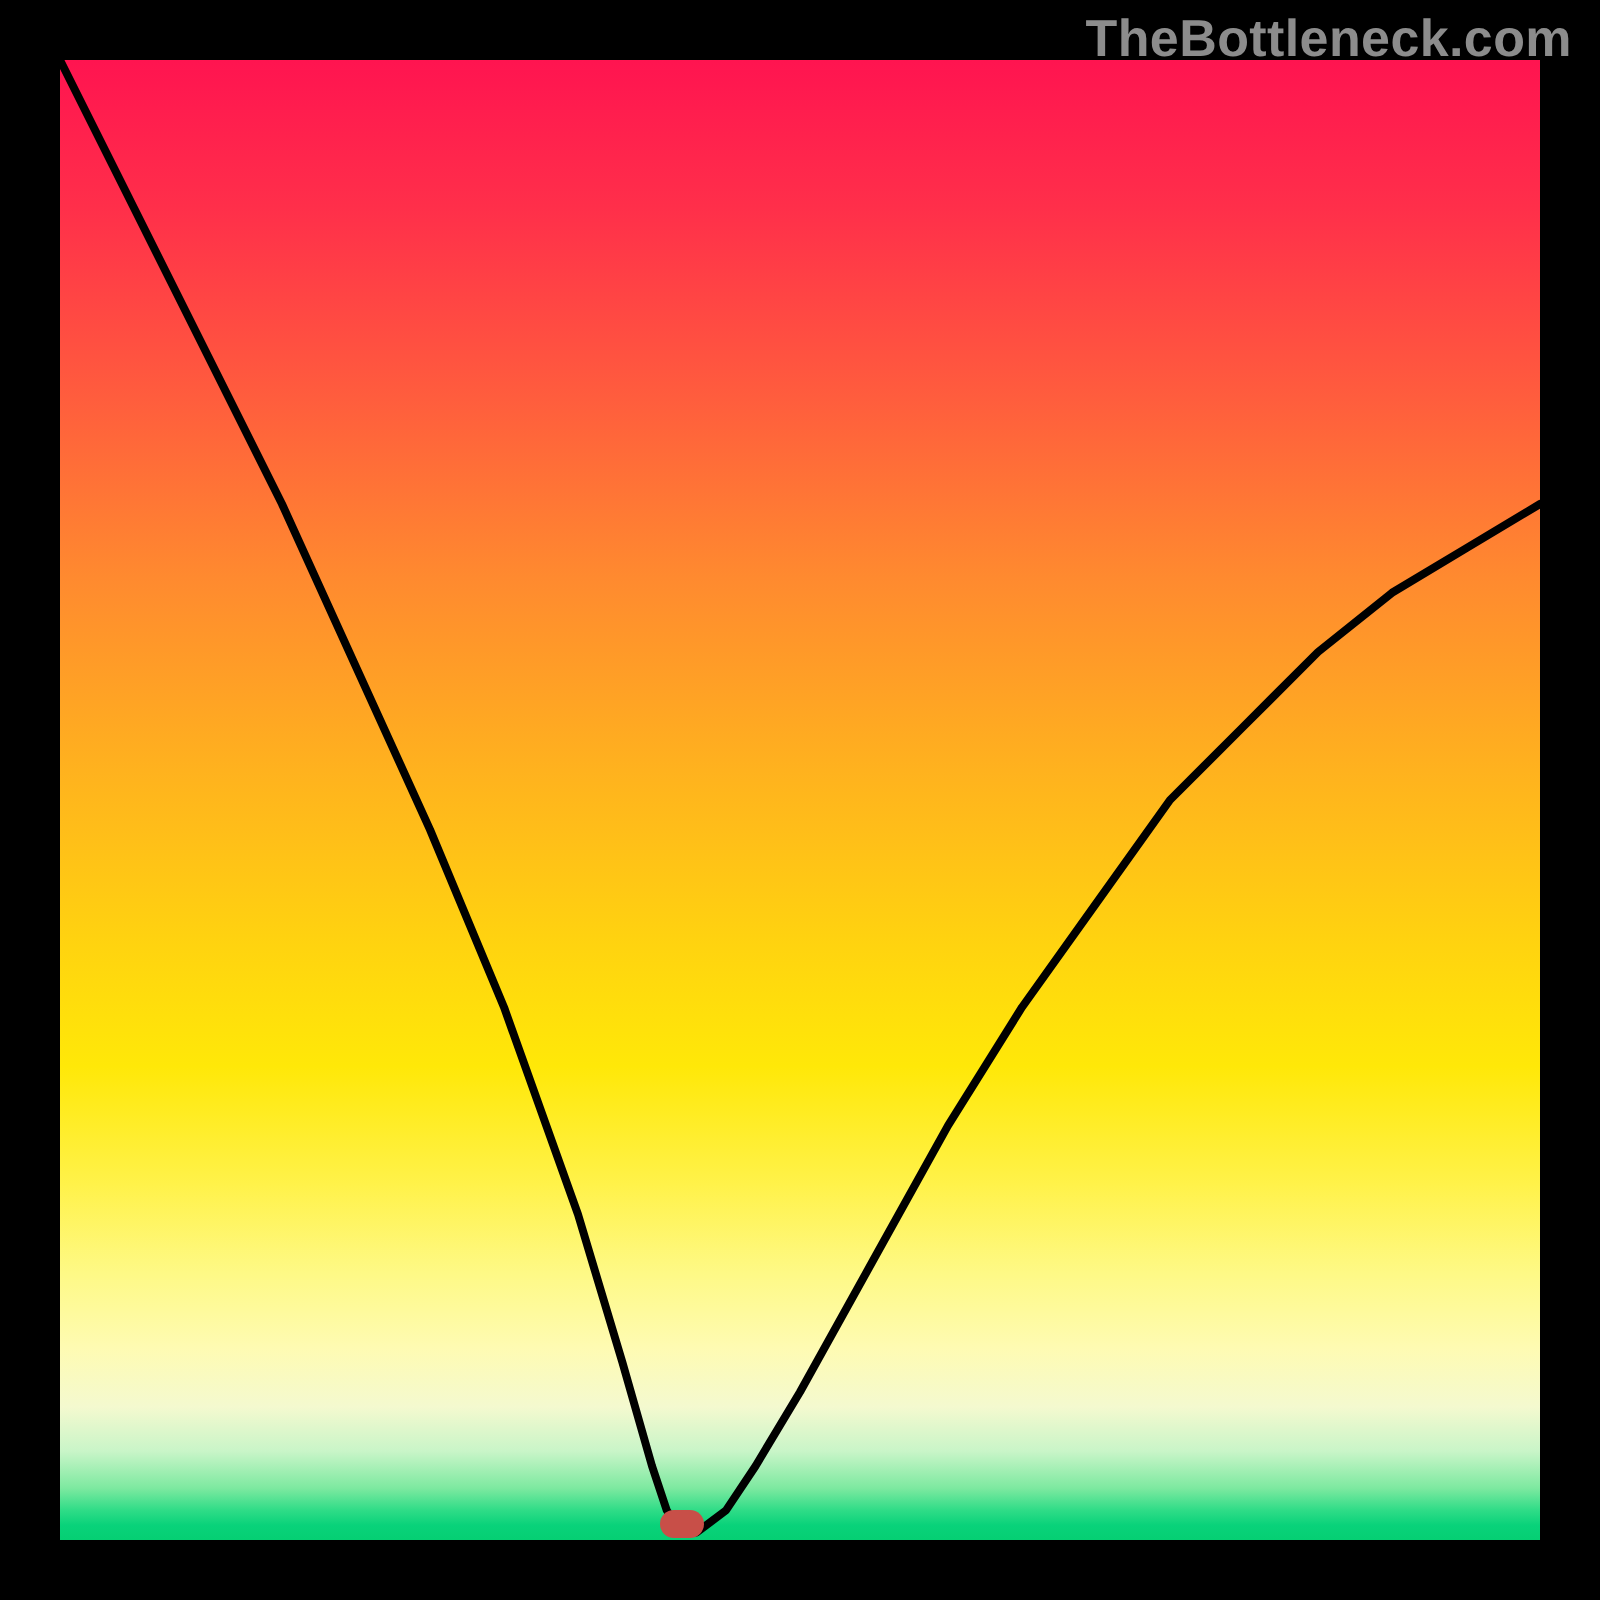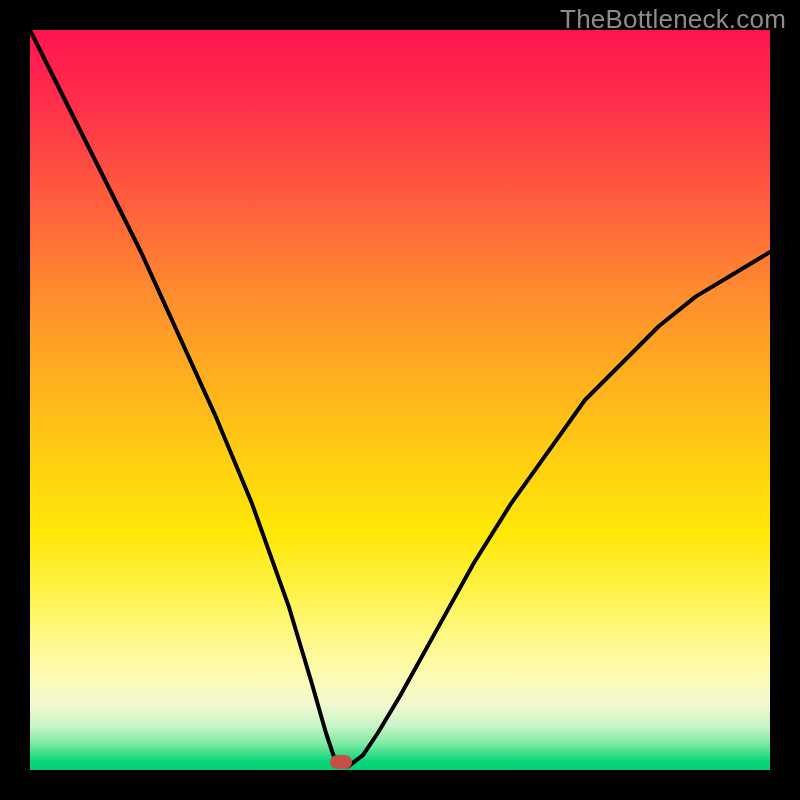--- a/index.html
+++ b/index.html
@@ -17,21 +17,21 @@
     width: 800px;
     height: 800px;
     background: #000;
   }
   .watermark {
     position: absolute;
     top: 4px;
     right: 14px;
     font-family: Arial, Helvetica, sans-serif;
     font-size: 26px;
-    font-weight: 400;
+    font-weight: 700;
     color: #8c8c8c;
     letter-spacing: 0.2px;
   }
   .plot {
     position: absolute;
     left: 30px;
     top: 30px;
     width: 740px;
     height: 740px;
   }

